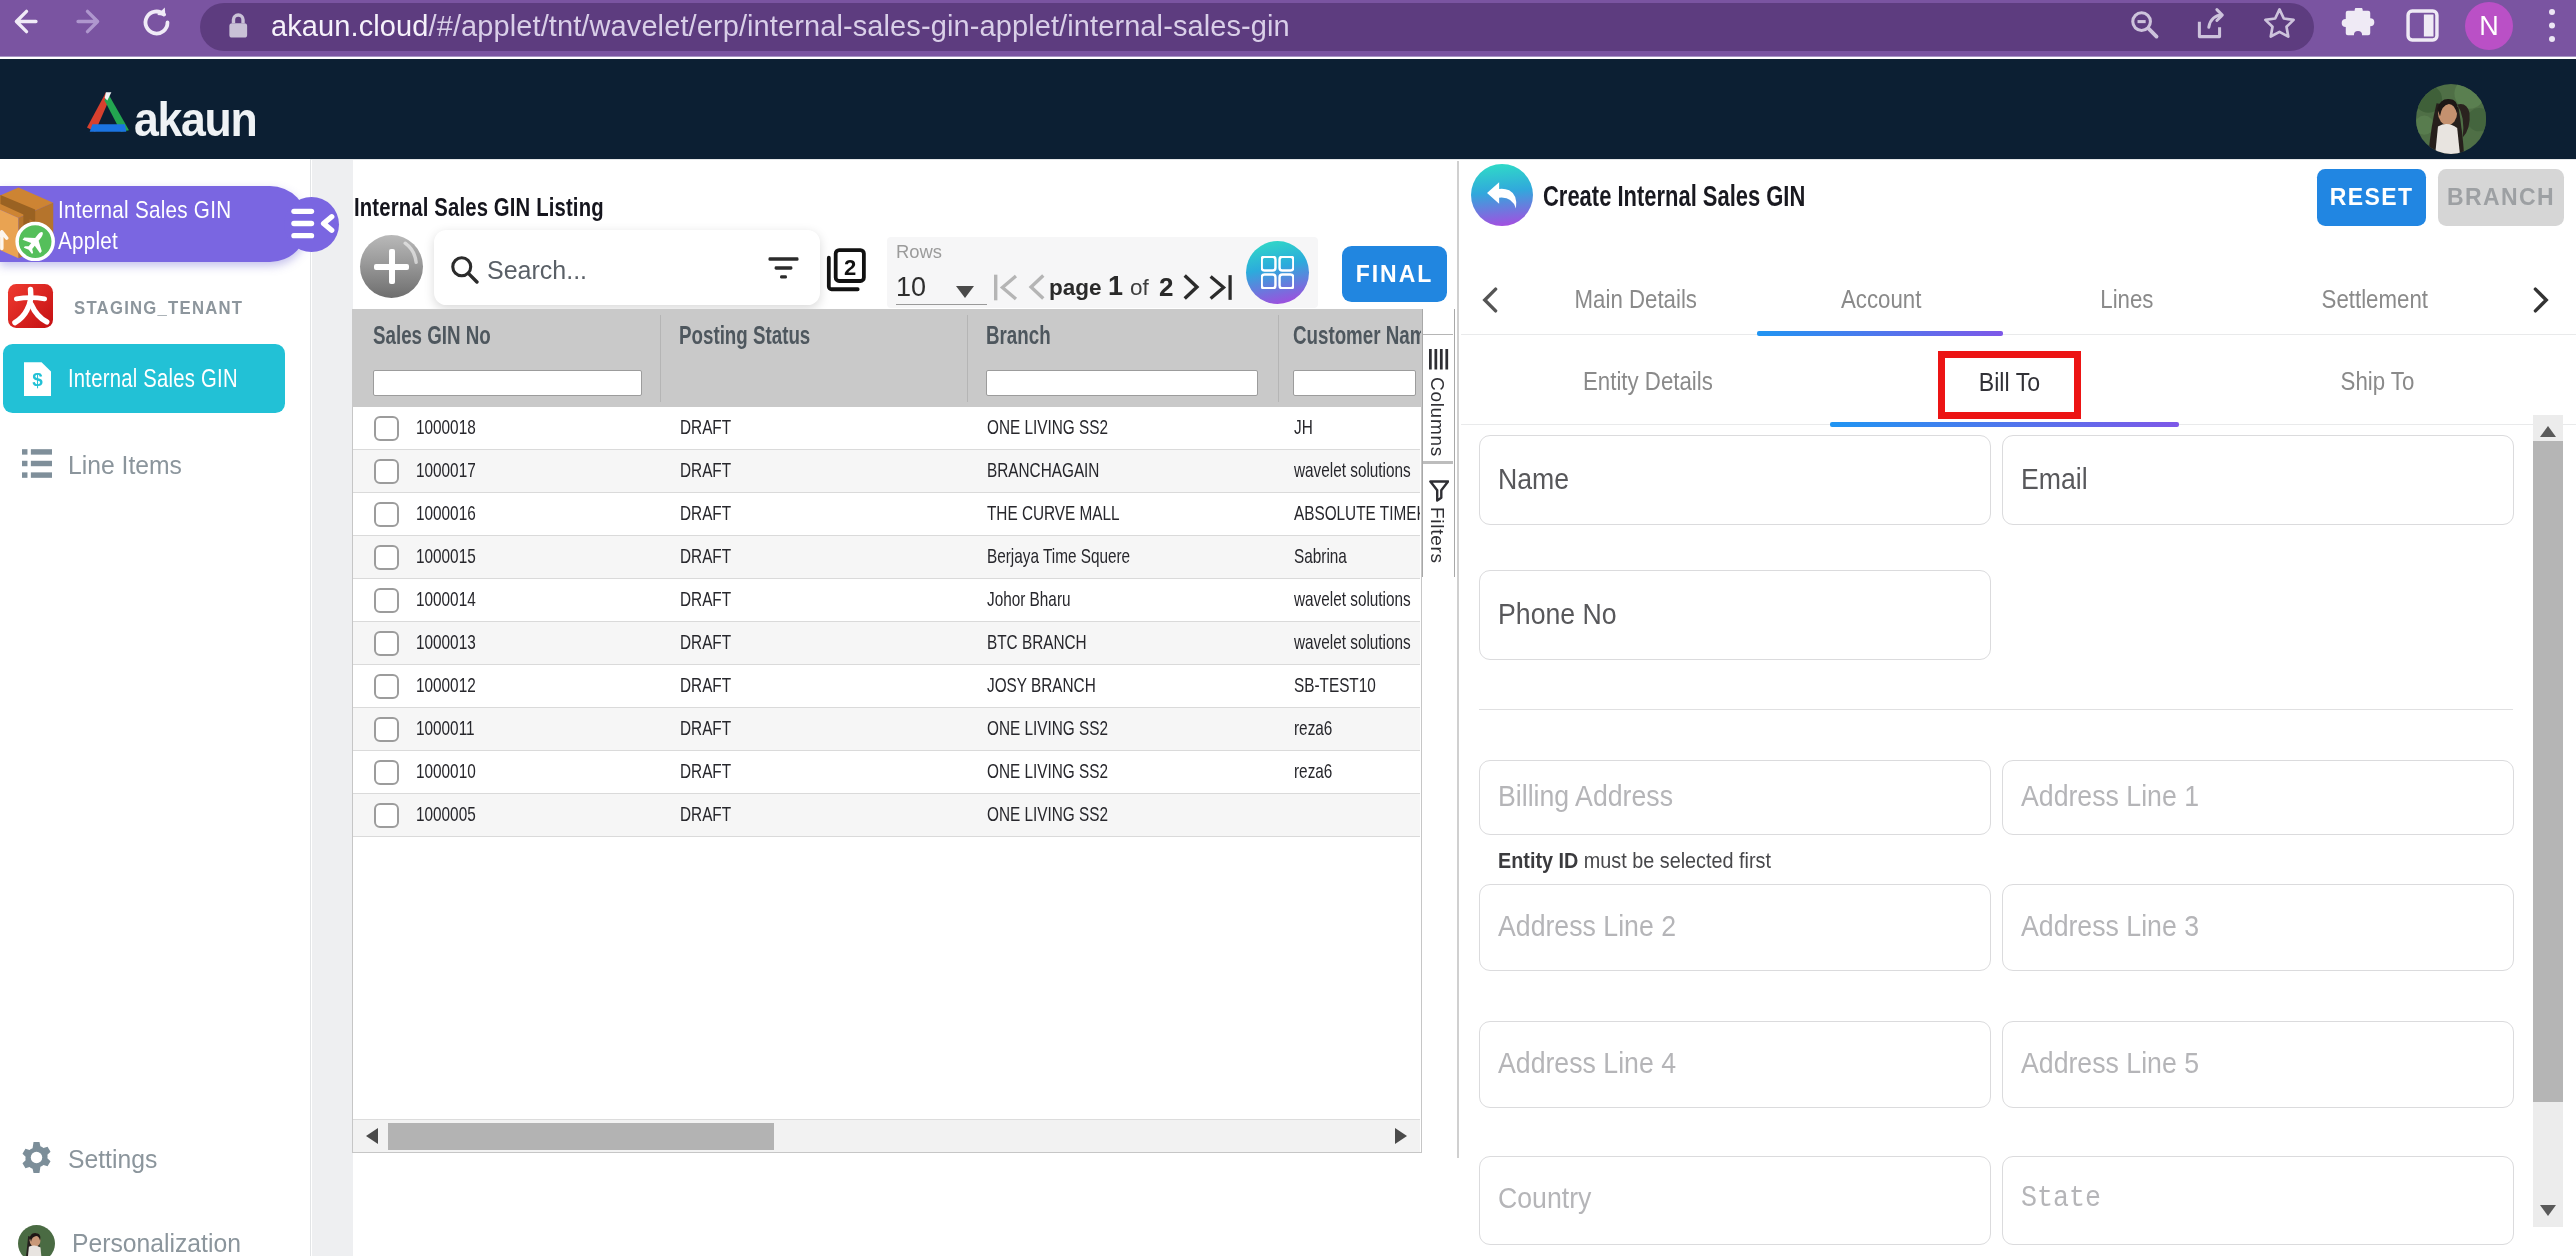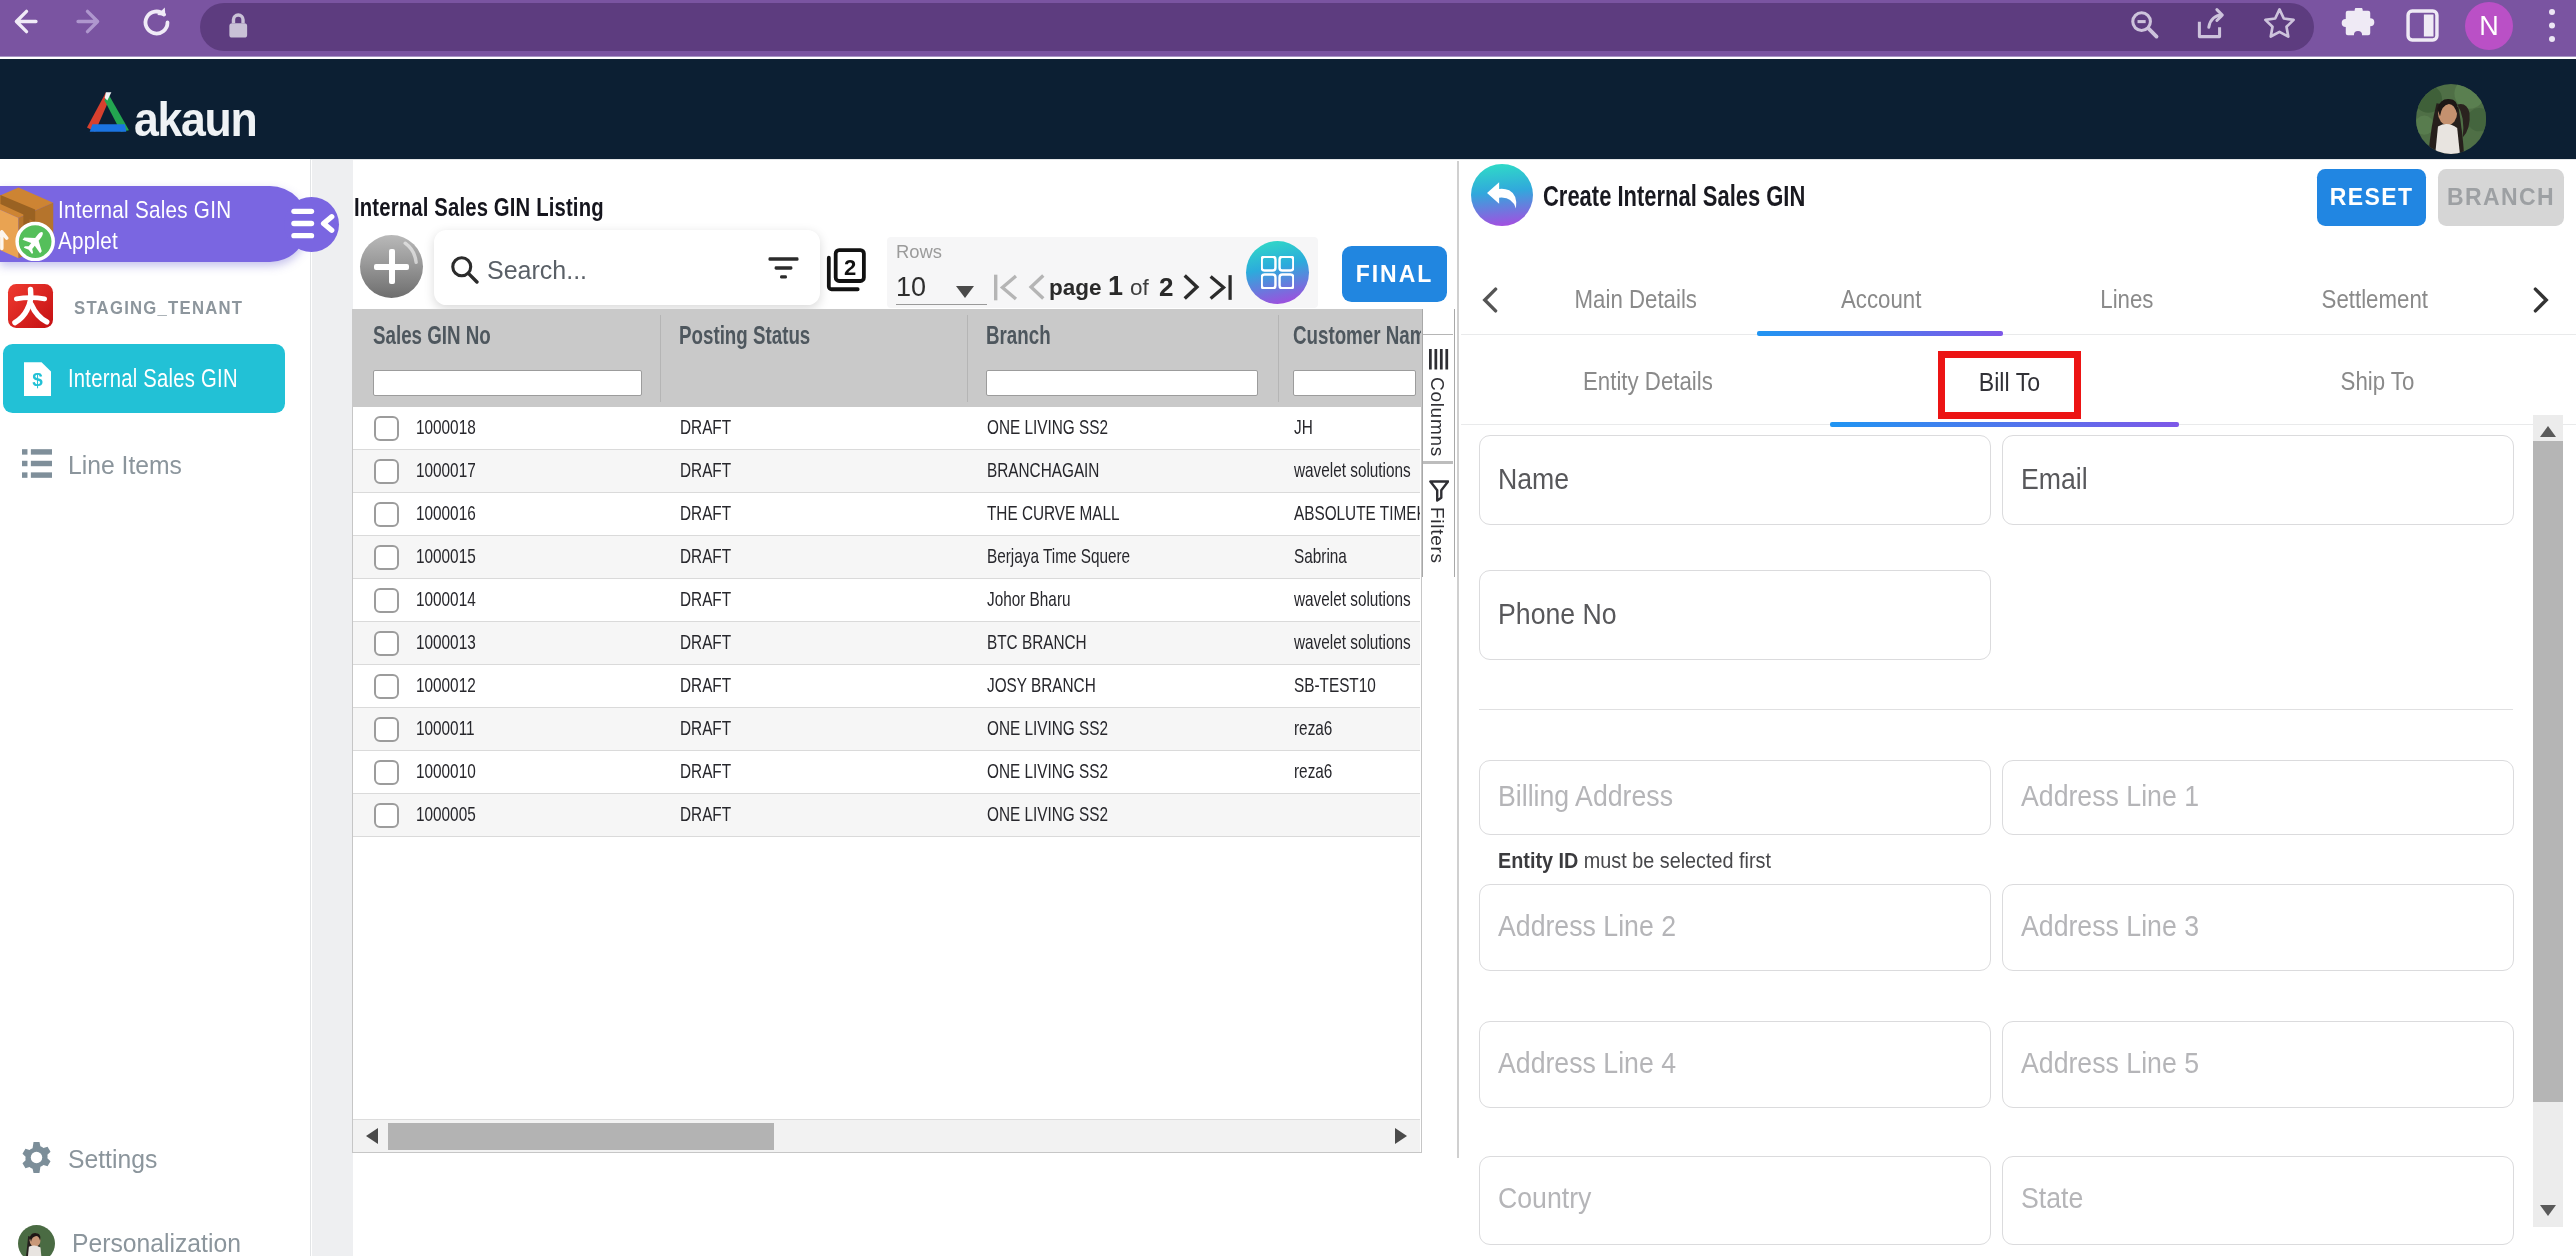--- a/index.html
+++ b/index.html
@@ -103,20 +103,21 @@
 
   <svg class="abs" style="left:140px;top:5.5px;" width="33" height="33" viewBox="0 0 48 48">
       <path d="M40 24 A16 16 0 1 1 35 12.4" stroke="#f0ebf7" stroke-width="5.5" fill="none" stroke-linecap="round"></path>
       <path d="M36 2 L37 14 L25 13 Z" fill="#f0ebf7"></path>
     </svg>
 
   <svg class="abs" style="left:228px;top:13px;" width="20.5" height="26" viewBox="0 0 30 38">
       <rect x="2" y="15" width="26" height="21" rx="4" fill="#c9c1d6"></rect>
       <path d="M8 15 V10 a7 7 0 0 1 14 0 V15" stroke="#c9c1d6" stroke-width="5" fill="none"></path>
     </svg>
+  <div class="abs urltext" style="left:271px;"><span style="color:#f6f2fb;">akaun.cloud</span><span style="color:#d9cfe8;">/#/applet/tnt/wavelet/erp/internal-sales-gin-applet/internal-sales-gin</span></div>
 
   <svg class="abs" style="left:2128px;top:8.2px;" width="34" height="34" viewBox="0 0 50 50">
       <circle cx="20" cy="20" r="13" stroke="#cdc3dc" stroke-width="4.5" fill="none"></circle>
       <path d="M14 20 H26" stroke="#cdc3dc" stroke-width="4.5"></path>
       <path d="M30 30 L42 42" stroke="#cdc3dc" stroke-width="5.5" stroke-linecap="round"></path>
     </svg>
 
   <svg class="abs" style="left:2194px;top:6.8px;" width="35" height="35" viewBox="0 0 52 52">
       <path d="M8 22 V44 H38 V30" stroke="#cdc3dc" stroke-width="4.5" fill="none" stroke-linejoin="round"></path>
       <path d="M22 30 C24 18 32 12 42 12 M42 12 L34 4 M42 12 L34 20" stroke="#cdc3dc" stroke-width="4.5" fill="none" stroke-linecap="round" stroke-linejoin="round"></path>
@@ -459,19 +460,19 @@
 <div class="abs fplc" style="left:1498px;top:910px;"><span class="sx" style="transform:scaleX(0.92);">Address Line 2</span></div>
 <div class="abs fbox" style="left:2002px;top:884px;width:512px;height:87px;"></div>
 <div class="abs fplc" style="left:2021px;top:910px;"><span class="sx" style="transform:scaleX(0.92);">Address Line 3</span></div>
 <div class="abs fbox" style="left:1479px;top:1021px;width:512px;height:87px;"></div>
 <div class="abs fplc" style="left:1498px;top:1047px;"><span class="sx" style="transform:scaleX(0.92);">Address Line 4</span></div>
 <div class="abs fbox" style="left:2002px;top:1021px;width:512px;height:87px;"></div>
 <div class="abs fplc" style="left:2021px;top:1047px;"><span class="sx" style="transform:scaleX(0.92);">Address Line 5</span></div>
 <div class="abs fbox" style="left:1479px;top:1156px;width:512px;height:89px;"></div>
 <div class="abs fplc" style="left:1498px;top:1182px;"><span class="sx" style="transform:scaleX(0.92);">Country</span></div>
 <div class="abs fbox" style="left:2002px;top:1156px;width:512px;height:89px;"></div>
-<div class="abs fplc" style="left:2021px;top:1182px;"><span class="sx" style="transform:scaleX(0.92);">State</span></div>
+<div class="abs fplc" style="left:2021px;top:1182px;font-family:Liberation Mono, monospace;"><span class="sx" style="transform:scaleX(0.92);">State</span></div>
 <div class="abs" id="vsb">
   <div class="abs" id="vsbthumb"></div>
   <div class="abs" style="left:6.8px;top:11px;width:0;height:0;border-left:8.2px solid transparent;border-right:8.2px solid transparent;border-bottom:11px solid #5a5a5a;"></div>
   <div class="abs" style="left:6.8px;top:790px;width:0;height:0;border-left:8.2px solid transparent;border-right:8.2px solid transparent;border-top:11px solid #5a5a5a;"></div>
 </div>
 
 
 </body></html>

